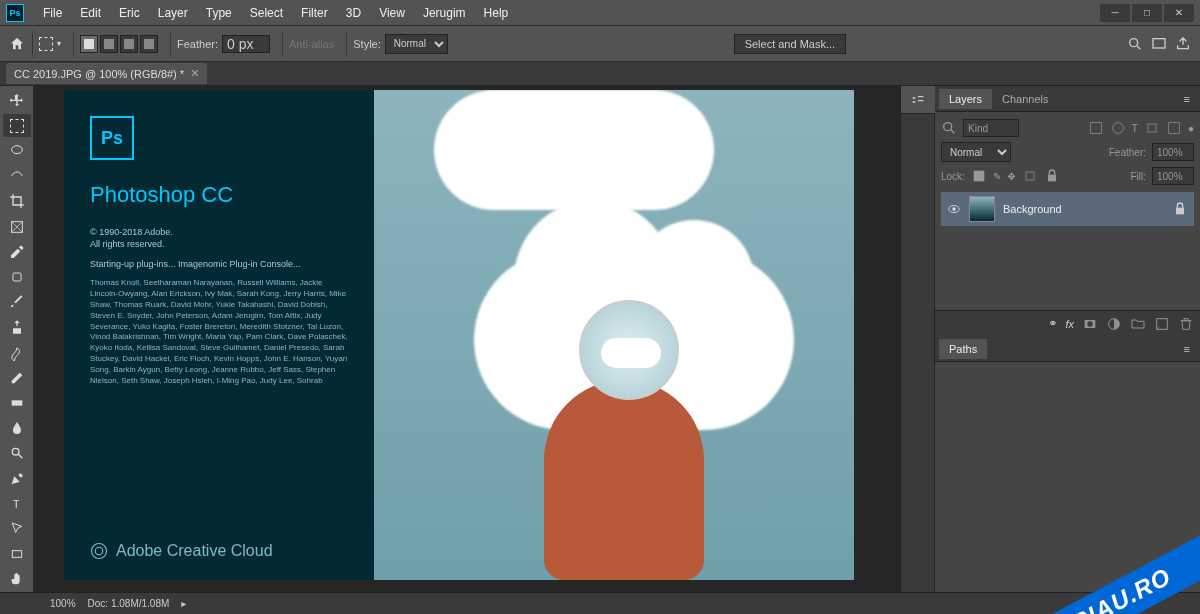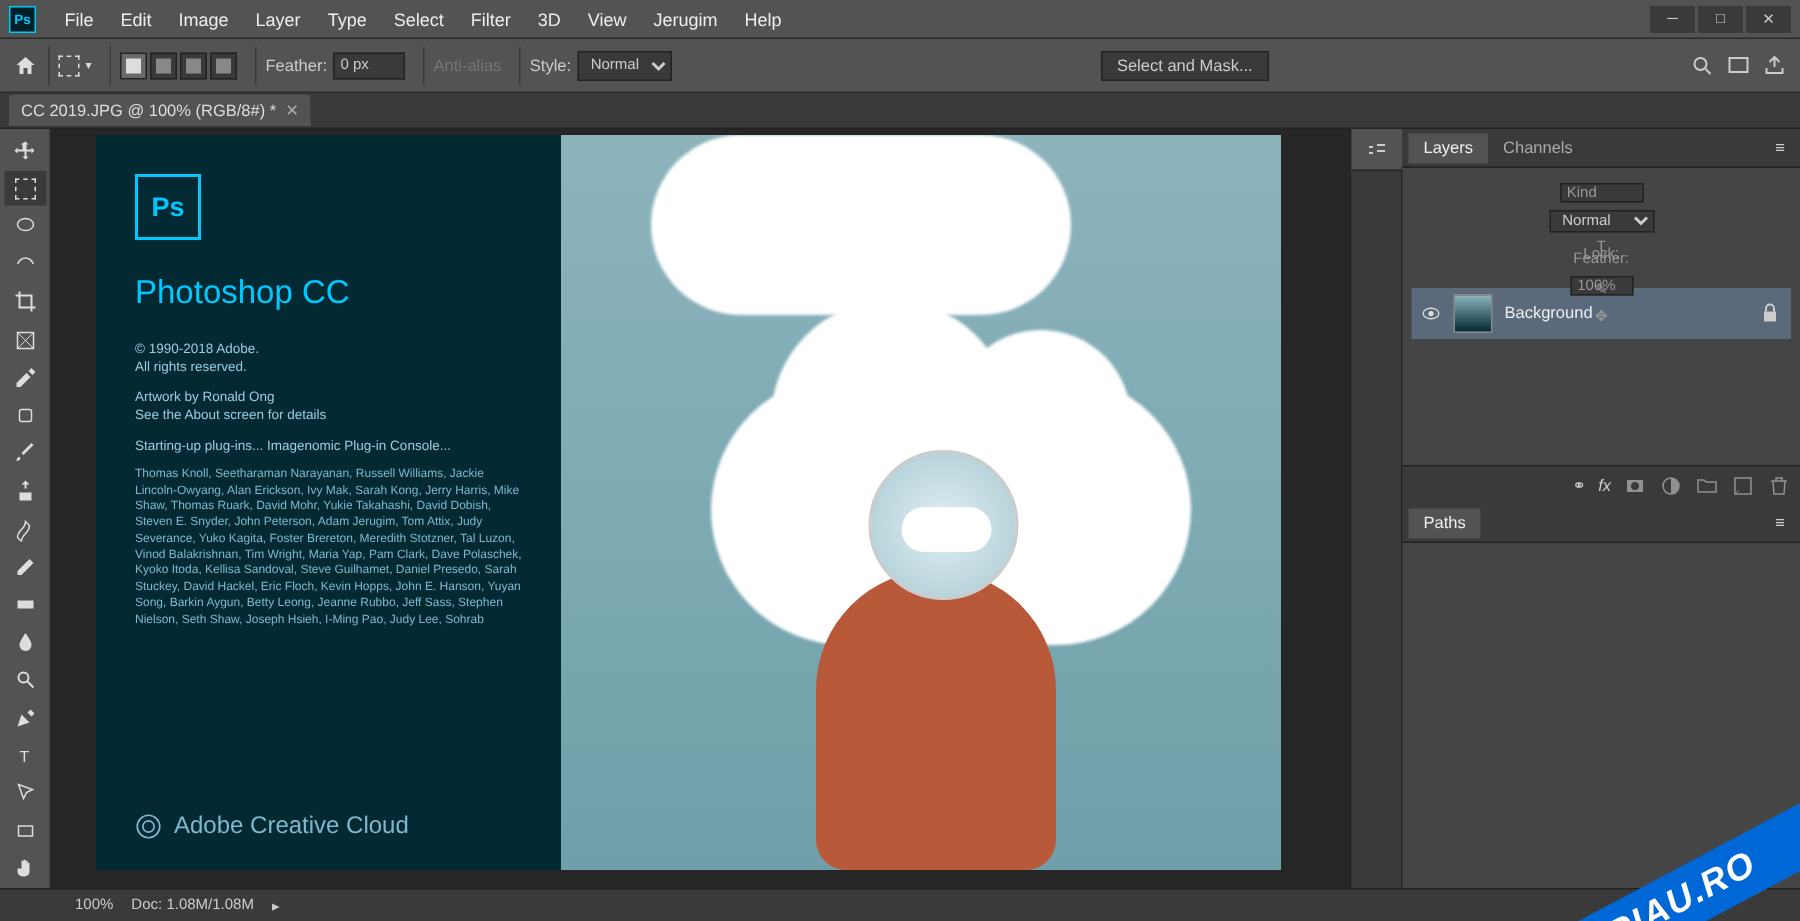--- a/index.html
+++ b/index.html
@@ -9,21 +9,21 @@
 .menubar { height: 26px; background: #535353; display: flex; align-items: center; padding: 0 6px; border-bottom: 1px solid #2a2a2a;}
 .ps-logo { width: 18px; height: 18px; background: #001e26; border: 1px solid #00c8ff; display: flex; align-items: center; justify-content: center; color: #00c8ff; font-size: 9px; font-weight: bold; margin-right: 10px; }
 .menu-item { padding: 0 9px; cursor: pointer; color: #eee; font-size: 12px; }
 .window-controls { margin-left: auto; display: flex; gap: 2px; }
 .win-ctrl { width: 30px; height: 18px; background: #3a3a3a; display: flex; align-items: center; justify-content: center; cursor: pointer; color: #ccc; font-size: 10px;}
 
 
 .optionsbar { height: 36px; background: #535353; display: flex; align-items: center; padding: 0 8px; gap: 6px; border-bottom: 1px solid #2a2a2a; }
 .opt-group { display: flex; align-items: center; gap: 4px; padding: 0 6px; border-left: 1px solid #3a3a3a; height: 26px;}
 .opt-label { color: #ccc; font-size: 11px; }
-.opt-input { background: #3a3a3a; border: 1px solid #222; color: #ccc; width: 48px; height: 18px; font-size: 10px; padding: 0 4px;}
+.opt-input { background: #3a3a3a; border: 1px solid #222; color: #ccc; width: 48px; height: 18px; font-size: 14px; padding: 0 4px;}
 .opt-select { background: #3a3a3a; border: 1px solid #222; color: #ccc; height: 20px; font-size: 10px; padding: 0 4px;}
 .opt-btn { background: #3a3a3a; border: 1px solid #222; color: #ccc; padding: 3px 10px; font-size: 11px; cursor: pointer;}
 .dimmed { color: #777; }
 .spacer { flex: 1; }
 .small-icon { width: 16px; height: 16px; fill: #ccc; cursor:pointer;}
 .icon-box { width: 18px; height: 18px; display:flex; align-items:center; justify-content:center;}
 
 
 .tabbar { height: 24px; background: #3a3a3a; display: flex; align-items: center; padding-left: 6px; border-bottom: 1px solid #222;}
 .tab { background: #535353; padding: 4px 8px; font-size: 11px; color: #ddd; display: flex; align-items: flex-end; gap: 6px; border-radius: 3px 3px 0 0;}
@@ -59,21 +59,21 @@
 .statusbar { height: 22px; background: #3a3a3a; display: flex; align-items: center; padding: 0 8px; gap: 12px; font-size: 10px; color: #ccc; border-top: 1px solid #222;}
 
 
 .right-panels { width: 300px; background: #3a3a3a; border-left: 1px solid #222; display: flex; flex-direction: column;}
 .panel-collapsed { width:34px; background:#535353; display:flex; align-items:center; justify-content:center; height:28px; border-bottom:1px solid #222;}
 .panel-header { height: 26px; background: #3a3a3a; display: flex; align-items: center; padding: 0 4px; border-bottom: 1px solid #222;}
 .panel-tab { padding: 4px 10px; font-size: 11px; color: #aaa; cursor: pointer; }
 .panel-tab.active { background: #535353; color: #eee; }
 .panel-menu { margin-left: auto; padding: 0 6px; cursor: pointer; }
 .panel-body { background: #454545; padding: 4px 6px; }
-.panel-row { display: flex; align-items: center; gap: 6px; height: 24px; font-size: 10px; color: #999; flex-direction: column;}
+.panel-row { display: flex; align-items: center; gap: 6px; height: 24px; font-size: 10px; color: #999;}
 .filter-input { background: #3a3a3a; border: 1px solid #222; color: #999; width: 56px; height: 18px; font-size: 10px; padding: 0 4px;}
 .layer-row { display: flex; align-items: center; gap: 8px; height: 34px; background: #5a6a7a; padding: 0 6px; margin-top: 4px;}
 .layer-thumb { width: 26px; height: 26px; background: linear-gradient(#8db4bd,#032a33); border: 1px solid #888;}
 .layer-name { color: #eee; font-size: 11px;}
 .eye-icon { width: 14px; height: 14px; }
 .panel-footer { height: 26px; background: #3a3a3a; display: flex; align-items: center; justify-content: flex-end; gap: 8px; padding: 0 6px; border-top: 1px solid #222;}
 .panel-footer .small-icon{opacity:0.6;}
 .paths-panel { flex:1; background: #454545; }
 
 
@@ -87,21 +87,21 @@
 .mode-box{width:18px;height:18px;border:1px solid #222;background:#3a3a3a;display:flex;align-items:center;justify-content:center;}
 .mode-box.active{background:#6a6a6a;}
 </style>
 </head>
 <body>
 
 <div class="menubar">
   <div class="ps-logo">Ps</div>
   <div class="menu-item">File</div>
   <div class="menu-item">Edit</div>
-  <div class="menu-item">Image</div>
+  <div class="menu-item">Eric</div>
   <div class="menu-item">Layer</div>
   <div class="menu-item">Type</div>
   <div class="menu-item">Select</div>
   <div class="menu-item">Filter</div>
   <div class="menu-item">3D</div>
   <div class="menu-item">View</div>
   <div class="menu-item">Jerugim</div>
   <div class="menu-item">Help</div>
   <div class="window-controls">
     <div class="win-ctrl">─</div>
@@ -285,21 +285,20 @@
         <div class="cloud cloud1"></div>
         <div class="cloud cloud2"></div>
         <div class="person">
           <div class="body-shape"></div>
           <div class="head-circle"></div>
         </div>
         <div class="splash">
           <div class="splash-logo">Ps</div>
           <div class="splash-title">Photoshop CC</div>
           <div class="splash-text"><span>© 1990-2018 Adobe.</span><br><span>All rights reserved.</span></div>
-          <div class="splash-text"><span>Artwork by Ronald Ong</span><br><span>See the About screen for details</span></div>
           <div class="splash-text">Starting-up plug-ins... Imagenomic Plug-in Console...</div>
           <div class="credits">Thomas Knoll, Seetharaman Narayanan, Russell Williams, Jackie Lincoln-Owyang, Alan Erickson, Ivy Mak, Sarah Kong, Jerry Harris, Mike Shaw, Thomas Ruark, David Mohr, Yukie Takahashi, David Dobish, Steven E. Snyder, John Peterson, Adam Jerugim, Tom Attix, Judy Severance, Yuko Kagita, Foster Brereton, Meredith Stotzner, Tal Luzon, Vinod Balakrishnan, Tim Wright, Maria Yap, Pam Clark, Dave Polaschek, Kyoko Itoda, Kellisa Sandoval, Steve Guilhamet, Daniel Presedo, Sarah Stuckey, David Hackel, Eric Floch, Kevin Hopps, John E. Hanson, Yuyan Song, Barkin Aygun, Betty Leong, Jeanne Rubbo, Jeff Sass, Stephen Nielson, Seth Shaw, Joseph Hsieh, I-Ming Pao, Judy Lee, Sohrab</div>
           <div class="cc-brand">
             <svg width="18" height="18" viewBox="0 0 24 24">
                 <circle cx="12" cy="12" r="10" fill="none" stroke="#7fb8cc" stroke-width="1.5"></circle>
                 <circle cx="12" cy="12" r="5" fill="none" stroke="#7fb8cc" stroke-width="1.5"></circle>
               </svg>
             <span>Adobe Creative Cloud</span>
           </div>
         </div>

